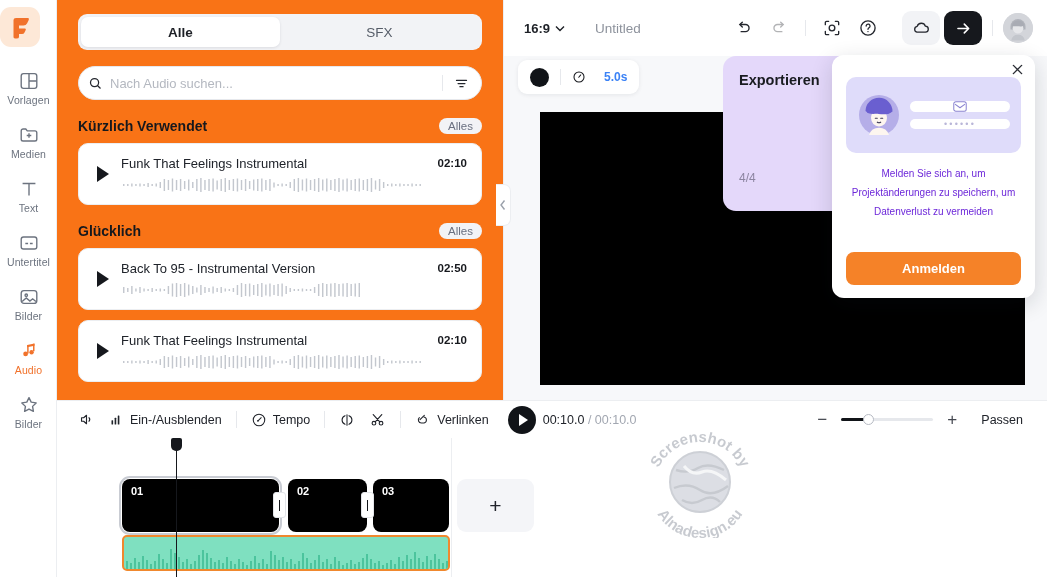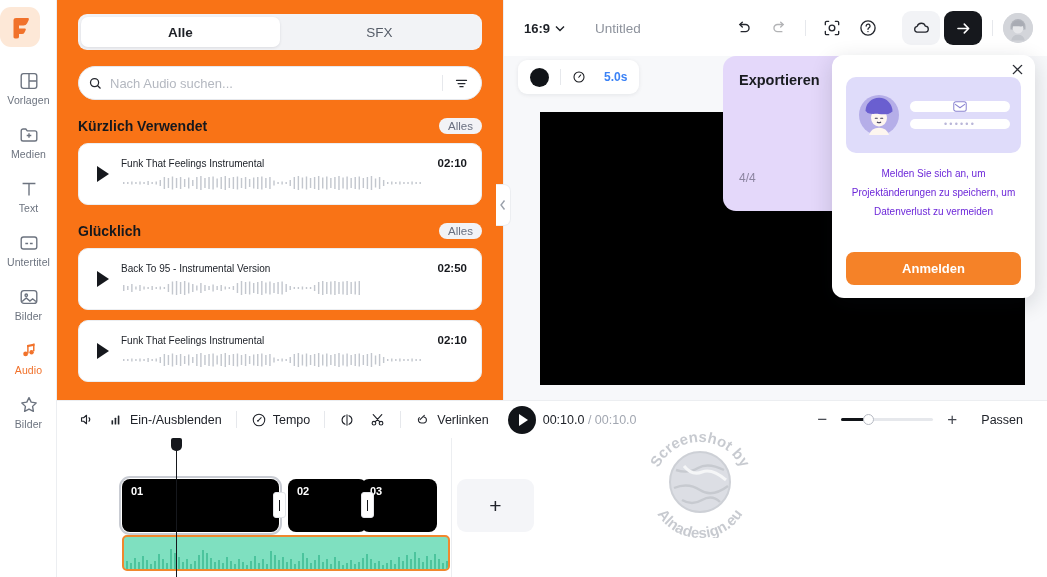--- a/index.html
+++ b/index.html
@@ -75,21 +75,21 @@
     height:62px; display:flex; align-items:center; padding:0 14px; gap:12px;
     cursor:pointer; background:#fff;
   }
   .play-tri {
     width:0; height:0; border-left:12px solid #16181d;
     border-top:8px solid transparent; border-bottom:8px solid transparent;
     flex:none; margin-left:4px;
   }
   .track-body { flex:1; min-width:0; }
   .track-name {
-    font-size:10px; color:#20242b; white-space:nowrap;
+    font-size:13px; color:#20242b; white-space:nowrap;
     overflow:hidden; text-overflow:ellipsis;
   }
   .wave { height:16px; margin-top:6px; display:block; width:100%; }
   .track-dur { font-size:11.5px; font-weight:bold; color:#16181d; align-self:flex-start; margin-top:13px; }
 
   #panel-collapse {
     position:absolute; left:496px; top:184px; width:15px; height:42px;
     background:#fff; border:1px solid #eceef1; border-left:none;
     border-radius:0 7px 7px 0; display:flex; align-items:center;
     justify-content:center; cursor:pointer; z-index:6;
@@ -793,21 +793,21 @@
     <div class="clip selected" style="left:65px; width:157px;">
       <span>01</span>
     </div>
     <div class="clip-handle" style="left:216px;"></div>
 
     <div class="clip" style="left:231px; width:79px;">
       <span>02</span>
     </div>
     <div class="clip-handle" style="left:304px;"></div>
 
-    <div class="clip" style="left:304px; width:76px;">
+    <div class="clip" style="left:316px; width:76px;">
       <span>03</span>
     </div>
 
     <div id="addclip">+</div>
 
     <div id="audioclip">
       <svg width="328" height="34" viewBox="0 0 328 34" preserveAspectRatio="none">
         <g fill="#4cc49d">
           <rect x="2" y="24" width="2" height="10"></rect>
             <rect x="6" y="26" width="2" height="8"></rect>

